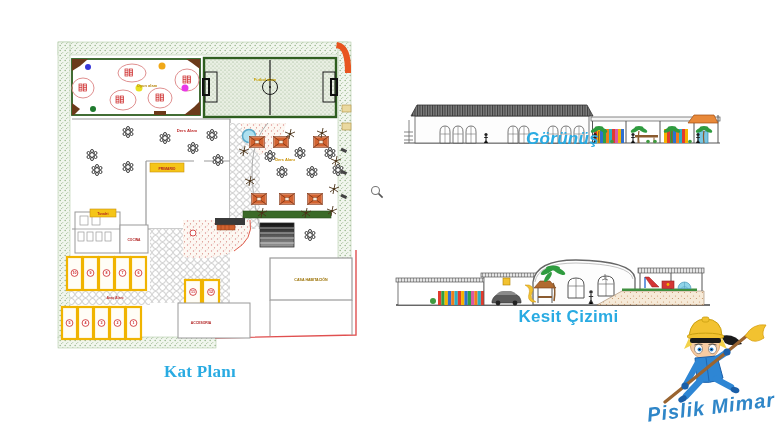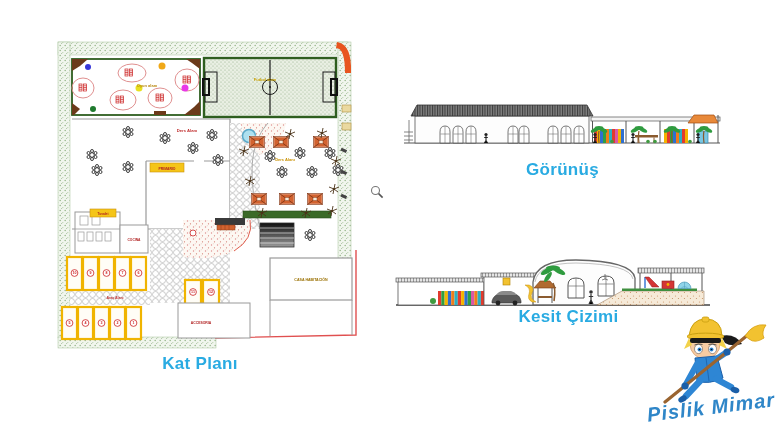--- a/index.html
+++ b/index.html
@@ -1,21 +1,21 @@
 <!DOCTYPE html>
 <html><head>
 <meta charset="utf-8">
 <style>
   html,body{margin:0;padding:0;background:#fff;}
   #stage{position:relative;width:780px;height:436px;background:#ffffff;overflow:hidden;
          font-family:"Liberation Sans",sans-serif;}
   .abs{position:absolute;}
   .title{color:#29abe2;font-weight:bold;font-size:17px;text-align:center;letter-spacing:.3px;}
-  #plan-title{left:120px;top:354px;width:160px;}
-  #elev-title{left:480px;top:160px;width:165px;}
+  #plan-title{left:120px;top:362px;width:160px;font-family:Liberation Serif, serif;}
+  #elev-title{left:480px;top:129px;width:165px;font-style:italic;}
   #sect-title{left:476px;top:307px;width:185px;}
   #signature{left:640px;top:396px;width:142px;color:#2f86c8;font-size:20px;font-weight:bold;
              font-style:italic;transform:rotate(-7deg);text-align:center;letter-spacing:1px;}
   svg text{font-family:"Liberation Sans",sans-serif;}
 </style>
 </head>
 <body>
 
 <div id="stage">
 

